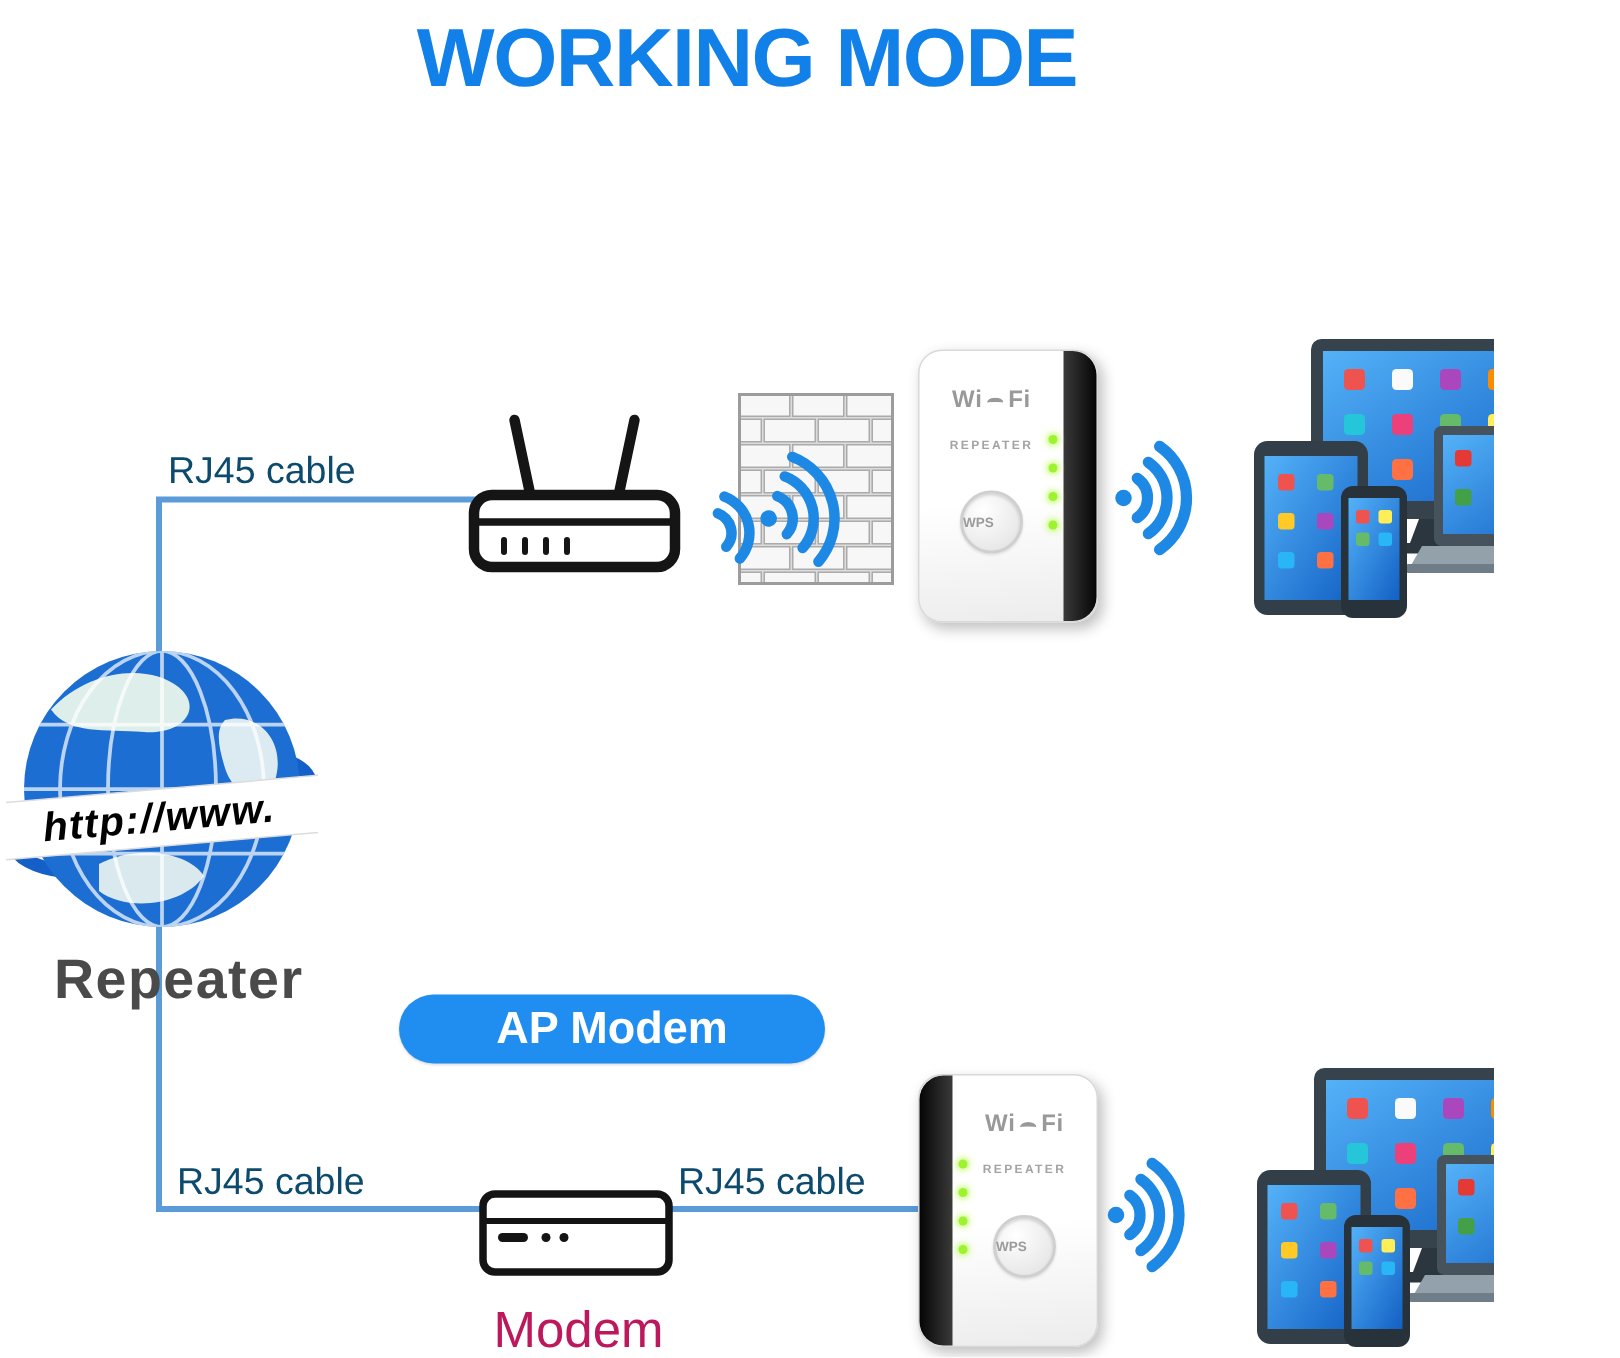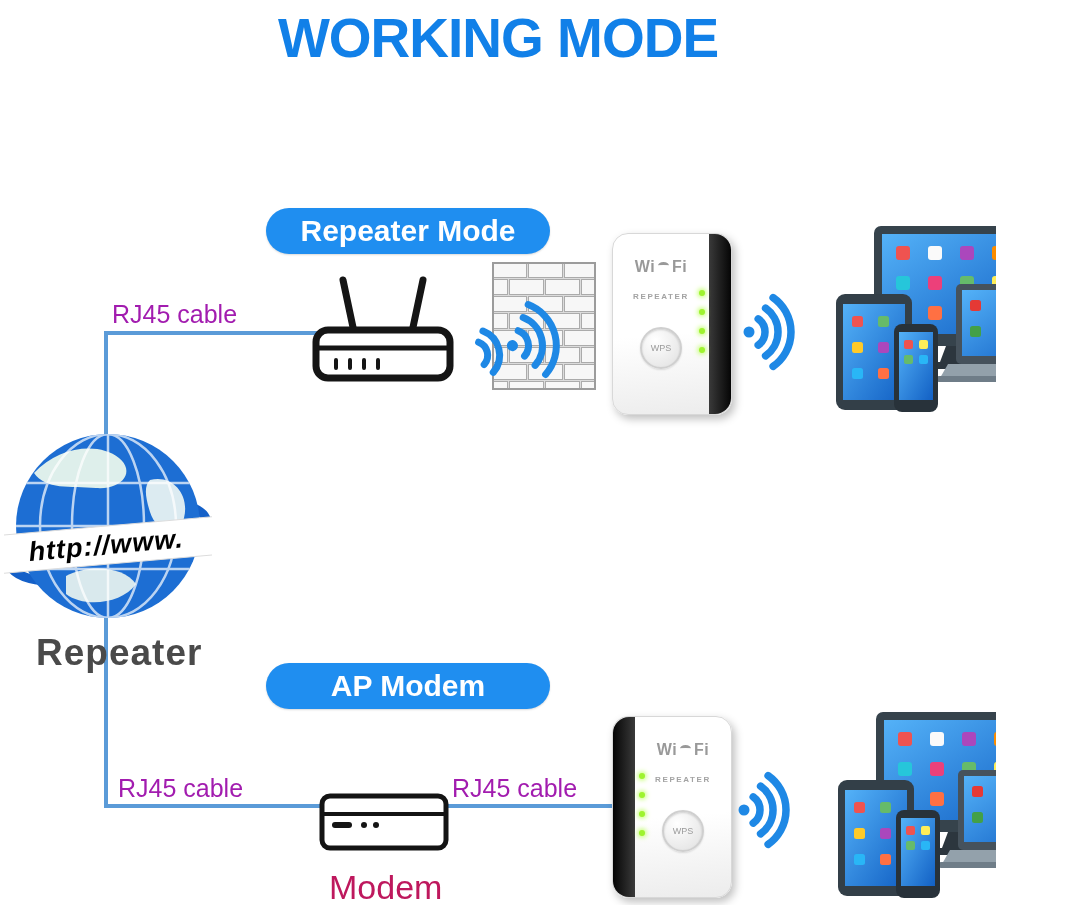--- a/index.html
+++ b/index.html
@@ -6,41 +6,41 @@
   html,body{background:#fff}
   body{font-family:"Liberation Sans",sans-serif}
   .canvas{position:relative;width:996px;height:905px;background:#fff;overflow:hidden}
   .abs{position:absolute}
   .overlay{position:absolute;left:0;top:0}
   .title{position:absolute;top:6px;left:0;width:100%;text-align:center;
          font-size:55px;font-weight:900;letter-spacing:-1px;color:#1180e8}
   .mode-pill{position:absolute;width:284px;height:46px;border-radius:23px;background:#1f8ef0;
              color:#fff;font-size:30px;font-weight:bold;display:flex;align-items:center;justify-content:center;
              box-shadow:0 1px 2px rgba(0,0,0,.15)}
-  .cable-label{position:absolute;font-size:25px;color:#a21caf}
+  .cable-label{position:absolute;font-size:25px;color:#0c4a6e}
   .internet-label{position:absolute;font-size:37px;font-weight:bold;color:#4a4a4a;letter-spacing:1px}
   .modem-label{position:absolute;font-size:34px;color:#be185d;width:110px;text-align:left}
 
   
   .device{position:absolute;width:120px;height:182px;border:1px solid #d8d8d8;border-radius:16px;
           background:linear-gradient(175deg,#ffffff 55%,#ececec);box-shadow:3px 4px 9px rgba(0,0,0,.25)}
   .device-side{position:absolute;top:0;bottom:0;right:0;width:22px;
                background:linear-gradient(90deg,#3a3a3a,#050505);border-radius:0 16px 16px 0}
   .device.flip .device-side{right:auto;left:0;background:linear-gradient(270deg,#3a3a3a,#050505);
                border-radius:16px 0 0 16px}
   .device-face{position:absolute;top:0;bottom:0;left:0;right:22px;display:flex;flex-direction:column;
                align-items:center;padding-top:24px}
   .device.flip .device-face{left:22px;right:0}
-  .brand{display:flex;align-items:center;gap:3px;font-size:16px;font-weight:bold;color:#999;letter-spacing:.5px}
+  .brand{display:flex;align-items:flex-end;gap:3px;font-size:16px;font-weight:bold;color:#999;letter-spacing:.5px}
   .brand-arc{width:11px;height:7px;margin-bottom:4px;border-top:3px solid #999;border-radius:50% 50% 0 0}
   .brand-sub{margin-top:16px;font-size:8px;font-weight:bold;letter-spacing:1.6px;color:#a3a3a3}
   .wps-button{margin-top:26px;width:42px;height:42px;border-radius:50%;border:2px solid #cfcfcf;
               background:radial-gradient(circle at 35% 30%,#ffffff,#e0e0e0);
               box-shadow:inset 0 1px 2px rgba(0,0,0,.15),0 1px 2px rgba(0,0,0,.12);
-              display:flex;align-items:center;justify-content:center;font-size:9px;font-weight:normal;color:#9b9b9b}
+              display:flex;align-items:center;justify-content:flex-start;font-size:9px;font-weight:bold;color:#9b9b9b}
   .leds{position:absolute;top:56px;right:26px;display:flex;flex-direction:column;gap:13px}
   .device.flip .leds{right:auto;left:26px}
   .leds i{width:6px;height:6px;border-radius:50%;background:#9ef32f;box-shadow:0 0 5px 1px #b9ff55}
 </style>
 </head>
 <body>
 
 <svg width="0" height="0" style="position:absolute" aria-hidden="true">
   <defs>
     <linearGradient id="screen-grad" x1="0" y1="0" x2="1" y2="1">
@@ -118,21 +118,20 @@
   <svg class="overlay" width="1080" height="905" viewBox="0 0 1080 905">
     <g fill="none" stroke="#5b9bd8" stroke-width="4">
       <polyline points="106,446 106,333 318,333"></polyline>
       <polyline points="106,618 106,806 322,806"></polyline>
       <polyline points="448,806 612,806"></polyline>
     </g>
   </svg>
 
   <h1 class="title">WORKING MODE</h1>
 
-  <div class="mode-pill" style="left:266px;top:208px">Repeater Mode</div>
 
   <div class="cable-label" style="left:112px;top:300px">RJ45 cable</div>
 
   <svg class="abs" style="left:308px;top:272px" width="150" height="115" viewBox="0 0 150 115">
     <g stroke="#151515" stroke-linecap="round" fill="none">
       <path d="M46 60 L35 8" stroke-width="7"></path>
       <path d="M104 60 L115 8" stroke-width="7"></path>
       <rect x="8" y="58" width="134" height="48" rx="12" fill="#fff" stroke-width="7"></rect>
       <path d="M8 76 L142 76" stroke-width="5"></path>
       <path d="M28 88 L28 96 M42 88 L42 96 M56 88 L56 96 M70 88 L70 96" stroke-width="4"></path>

